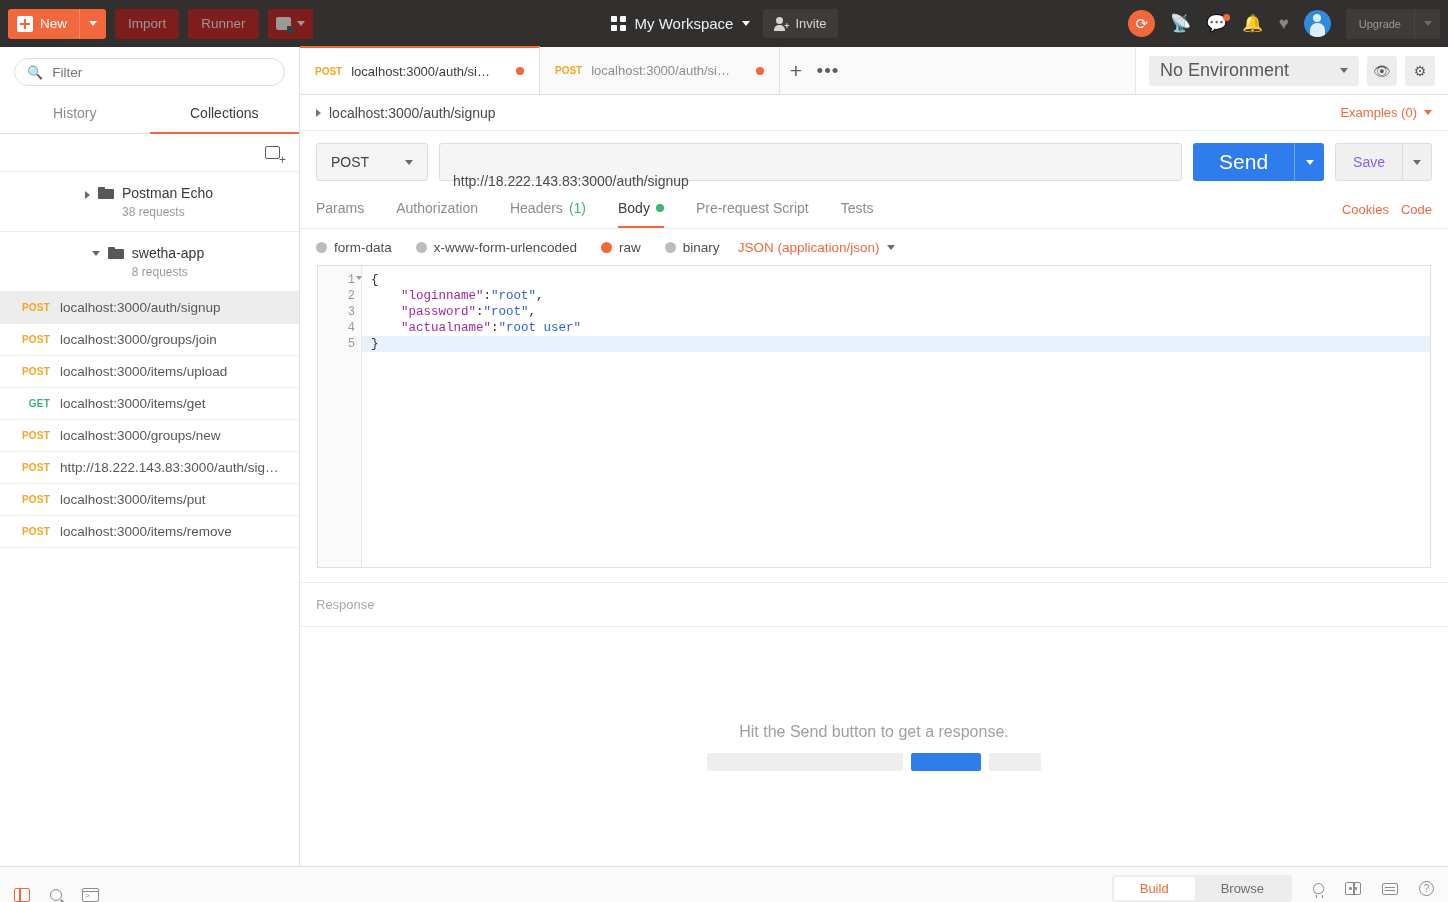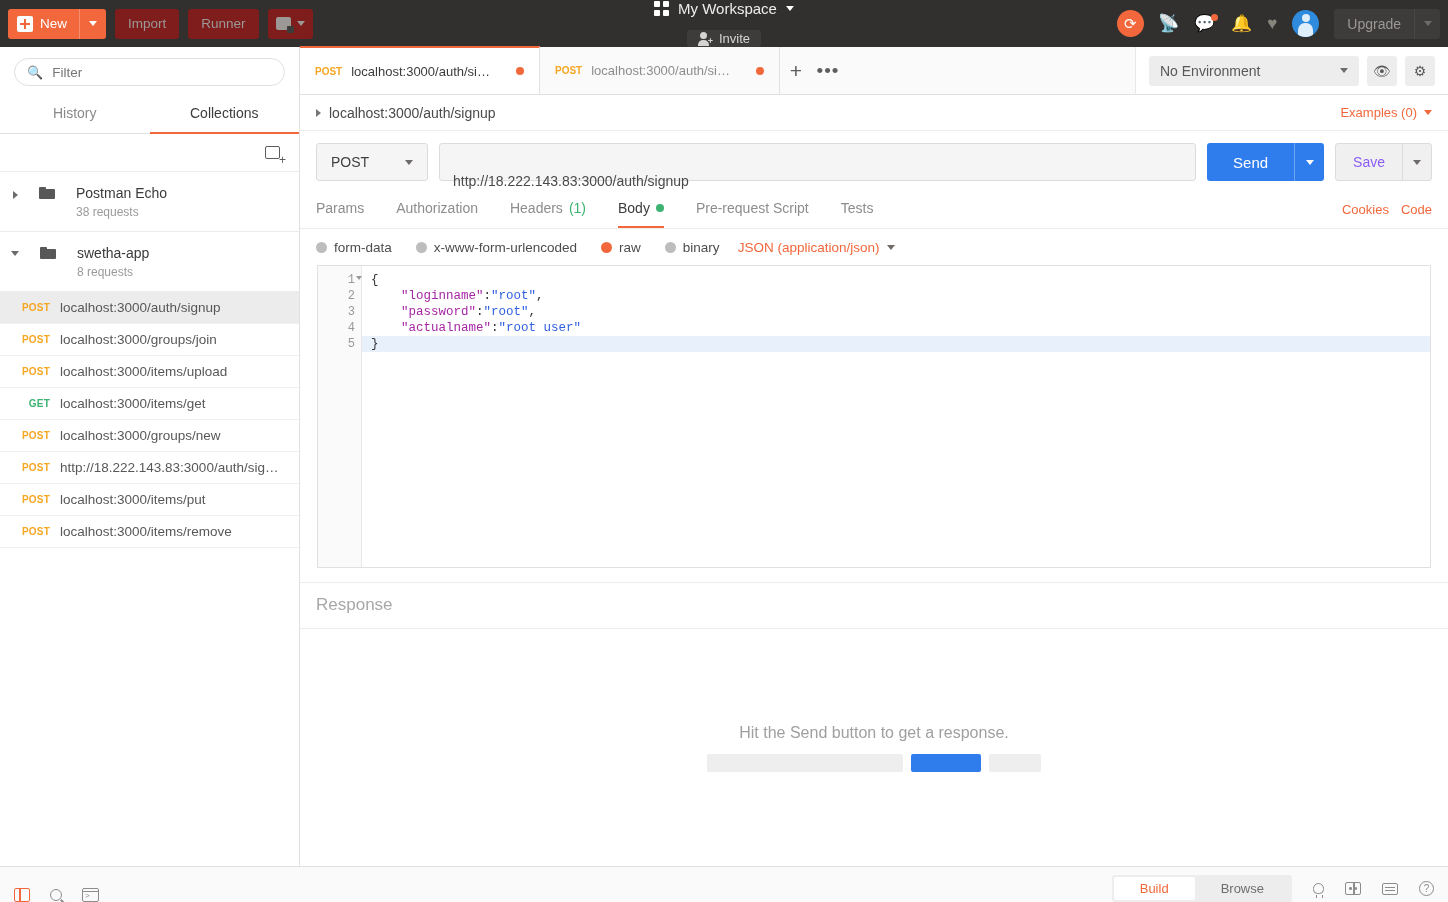--- a/index.html
+++ b/index.html
@@ -57,21 +57,21 @@
     background:#3e3c3a; border-radius:1px;
   }
   .newtab-ic::before{
     content:""; position:absolute; right:-2px; bottom:-2px; width:5px;height:5px;
     background:#9b9896;
     clip-path: polygon(0 40%,40% 40%,40% 0,60% 0,60% 40%,100% 40%,100% 60%,60% 60%,60% 100%,40% 100%,40% 60%,0 60%);
   }
 
   .tb-center {
     position:absolute; left:0; right:0; top:0; bottom:0;
-    display:flex; align-items:center; justify-content:center; gap:13px; pointer-events:none;flex-direction:column;
+    display:flex; align-items:center; justify-content:center; gap:13px; pointer-events:none;
   }
   .tb-center > * { pointer-events:auto; }
   .ws-block { display:flex; align-items:center; gap:9px; cursor:pointer; }
   .grid-ic { width:15px;height:15px; display:grid; grid-template-columns:1fr 1fr; grid-template-rows:1fr 1fr; gap:3px; }
   .grid-ic i { background:#ffffff; border-radius:1px; display:block; }
   .ws-label { color:#ededed; font-size:15px; }
   .invite-btn {
     height:29px; background:#3e3c3a; border-radius:3px; display:flex; align-items:center;
     gap:7px; padding:0 11px; cursor:pointer;
   }
@@ -88,21 +88,21 @@
     display:flex;align-items:center;justify-content:center; font-size:15px;
   }
   .satellite-ic, .bell-ic, .heart-ic, .comment-ic { color:#88857f; font-size:17px; line-height:1; position:relative; }
   .comment-ic .dot { position:absolute; right:-2px; top:-1px; width:7px;height:7px;border-radius:50%;background:#f2683c; }
   .avatar {
     width:27px;height:27px;border-radius:50%;background:#2e8bdd; position:relative; overflow:hidden;
   }
   .avatar::before{content:"";position:absolute;left:9.5px;top:4px;width:8px;height:8px;border-radius:50%;background:#dfeefb;}
   .avatar::after{content:"";position:absolute;left:6px;top:13px;width:15px;height:14px;border-radius:7px 7px 0 0;background:#dfeefb;}
   .upgrade-wrap { display:flex; height:30px; background:#3e3c3a; border-radius:3px; overflow:hidden; cursor:pointer; }
-  .upgrade-main { display:flex;align-items:center;padding:0 13px; color:#9b9896; font-size:14px; }
+  .upgrade-main { display:flex;align-items:center;padding:0 13px; color:#9b9896; font-size:11px; }
   .upgrade-caret { width:26px; display:flex;align-items:center;justify-content:center; border-left:1px solid #4a4845; }
 
   
   .main { flex:1 1 auto; display:flex; min-height:0; }
 
   
   .sidebar { width:300px; flex:0 0 300px; border-right:1px solid #e1e1e1; display:flex; flex-direction:column; background:#fff; min-height:0;}
   .filter-row { padding:11px 14px 10px 14px; }
   .filter-box {
     height:28px; border:1px solid #e0e0e0; border-radius:14px; display:flex; align-items:center;
@@ -114,22 +114,22 @@
   .side-tab {
     flex:1; text-align:center; font-size:14px; color:#8a8a8a; padding:9px 0 11px 0;
     cursor:pointer; border-bottom:2px solid transparent; margin-bottom:-1px;
   }
   .side-tab.active { color:#3c3c3c; border-bottom-color:#f2683c; }
   .side-actions { height:38px; border-bottom:1px solid #ececec; display:flex; align-items:center; justify-content:flex-end; padding-right:19px;}
   .newcoll-ic { width:15px;height:13px;border:1.6px solid #5b5b5b;border-radius:2px;position:relative; cursor:pointer;}
   .newcoll-ic::after{ content:"+"; position:absolute; right:-7px; bottom:-8px; font-size:12px; color:#5b5b5b; line-height:1;}
   .coll-list { flex:1 1 auto; overflow:auto; }
   .coll-item {
-    display:flex; align-items:flex-start; gap:21px; padding:12px 14px 12px 8px;
-    border-bottom:1px solid #ececec; cursor:pointer;
+    display:flex; align-items:flex-start; gap:8px; padding:12px 14px 12px 8px;
+    border-bottom:1px solid #ececec; cursor:pointer;justify-content:center;
   }
   .tri { width:0;height:0; margin-top:7px; flex:0 0 auto; }
   .tri-r { border-top:4px solid transparent;border-bottom:4px solid transparent;border-left:5px solid #6c6c6c; margin-left:5px;}
   .tri-d { border-left:4px solid transparent;border-right:4px solid transparent;border-top:5px solid #6c6c6c; margin-left:3px;}
   .folder-ic { width:16px;height:12px;margin-top:3px;position:relative;flex:0 0 16px;}
   .folder-ic::before{content:"";position:absolute;left:0;top:2px;width:16px;height:10px;background:#585858;border-radius:1px;}
   .folder-ic::after{content:"";position:absolute;left:0;top:0;width:7px;height:3px;background:#585858;border-radius:1px 1px 0 0;}
   .coll-text .name { font-size:14px; color:#3a3a3a; line-height:18px; }
   .coll-text .count { font-size:12px; color:#9a9a9a; margin-top:3px; }
   .req-item {
@@ -156,21 +156,21 @@
   .req-tab .rt-n { font-size:13px; color:#8d8d8d; white-space:nowrap; overflow:hidden; text-overflow:ellipsis;}
   .req-tab.active .rt-n { color:#3c3c3c; }
   .unsaved-dot { width:8px;height:8px;border-radius:50%;background:#f2683c;flex:0 0 8px;margin-left:12px;}
   .tab-plus { width:32px; display:flex;align-items:center;justify-content:center; font-size:21px;color:#5e5e5e; cursor:pointer;}
   .tab-dots { width:32px; display:flex;align-items:center;justify-content:center; font-size:19px;color:#5e5e5e; cursor:pointer; letter-spacing:1px;}
   .env-area { margin-left:auto; display:flex; align-items:center; gap:8px; padding:0 13px; background:#fff; border-left:1px solid #e8e8e8;}
   .env-select {
     width:210px;height:30px;background:#ededed;border-radius:3px;display:flex;align-items:center;
     justify-content:space-between;padding:0 11px;cursor:pointer;
   }
-  .env-select span { font-size:14px;color:#595959; }
+  .env-select span { font-size:18px;color:#595959; }
   .env-ic {
     width:30px;height:30px;background:#ededed;border-radius:3px;display:flex;align-items:center;
     justify-content:center;cursor:pointer;color:#585858;font-size:14px;
   }
 
   .breadcrumb-row { height:36px; display:flex; align-items:center; padding:0 16px; border-bottom:1px solid #ececec;}
   .bc { display:flex;align-items:center;gap:8px;cursor:pointer; }
   .bc-tri { width:0;height:0;border-top:4px solid transparent;border-bottom:4px solid transparent;border-left:5px solid #777; }
   .bc-text { font-size:14px; color:#4a4a4a; }
   .examples { margin-left:auto; display:flex;align-items:center;gap:7px;cursor:pointer; }
@@ -181,21 +181,21 @@
     width:112px;height:38px;border:1px solid #dcdcdc;border-radius:3px;background:#f5f5f5;
     display:flex;align-items:center;justify-content:space-between;padding:0 14px;cursor:pointer;
   }
   .method-box span { font-size:14px;color:#3f3f3f; }
   .url-box {
     flex:1 1 auto;height:38px;border:1px solid #dcdcdc;border-radius:3px;background:#f5f5f5;
     display:flex;align-items:center;padding:0 13px;
   }
   .url-input { border:0;outline:0;background:transparent;width:100%;font-size:14px;color:#4a4a4a;font-family:inherit;margin-top:37px;}
   .send-wrap { display:flex; height:38px; border-radius:3px; overflow:hidden; cursor:pointer;}
-  .send-main { background:#2f7ced; color:#fff;font-size:15px;display:flex;align-items:center;padding:0 26px;font-weight:500;}
+  .send-main { background:#2f7ced; color:#fff;font-size:21px;display:flex;align-items:center;padding:0 26px;font-weight:500;}
   .send-caret { background:#2f7ced;width:30px;display:flex;align-items:center;justify-content:center;border-left:1px solid rgba(255,255,255,.3);}
   .save-wrap { display:flex;height:38px;border:1px solid #dcdcdc;border-radius:3px;overflow:hidden;background:#f0f0f0;cursor:pointer;}
   .save-main { display:flex;align-items:center;padding:0 17px;font-size:14px;color:#8b5cf6;}
   .save-caret { width:29px;display:flex;align-items:center;justify-content:center;border-left:1px solid #dcdcdc;}
 
   .sub-tabs-row { display:flex; align-items:center; padding:0 16px; border-bottom:1px solid #ececec;justify-content:space-between; }
   .sub-tab {
     font-size:14px;color:#8d8d8d;padding:9px 0 10px 0;margin-right:32px;cursor:pointer;
     border-bottom:2px solid transparent; display:flex;align-items:center;gap:6px;
   }
@@ -228,21 +228,21 @@
     flex:1 1 auto; padding-top:6px; font-family:"Liberation Mono", monospace; font-size:12.5px;
     color:#333; position:relative;
   }
   .code .line { height:16px; line-height:16px; padding-left:9px; white-space:pre; }
   .code .line.hl { background:#e8f1fb; }
   .k-key { color:#a626a4; }
   .k-str { color:#2f5fe0; }
   .k-pun { color:#333; }
 
   .response-hdr { margin-top:14px; padding:12px 16px 13px 16px; border-top:1px solid #ececec; border-bottom:1px solid #ececec;}
-  .response-hdr span { font-size:17px;color:#a8a8a8; }
+  .response-hdr span { font-size:13px;color:#a8a8a8; }
   .resp-empty { flex:1 1 auto; display:flex; flex-direction:column; align-items:center; justify-content:center; gap:12px; min-height:0;}
   .resp-empty .msg { font-size:16px; color:#a0a0a0; }
   .placeholder-bars { display:flex; gap:8px; align-items:center; }
   .pb { height:18px; border-radius:2px; }
   .pb1 { width:196px; background:#eeeeee; }
   .pb2 { width:70px; background:#2f7ced; }
   .pb3 { width:52px; background:#eeeeee; }
 
   
   .footer {

